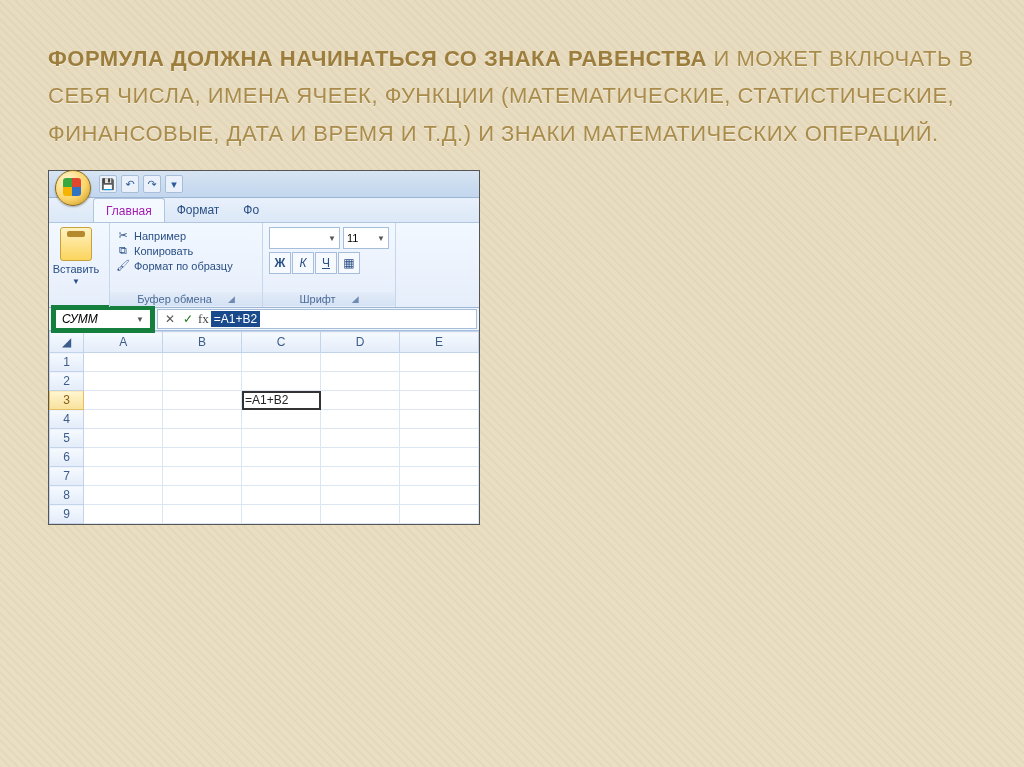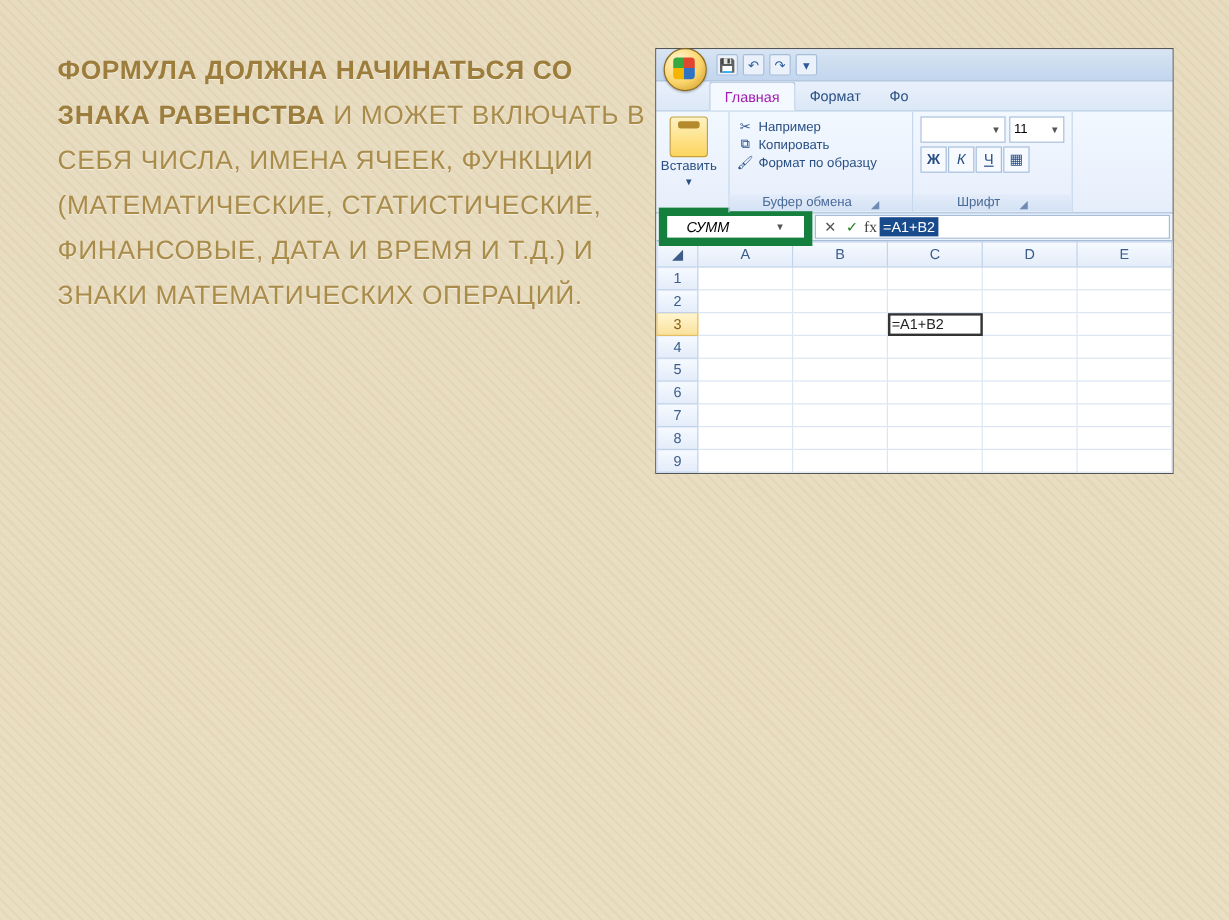--- a/index.html
+++ b/index.html
@@ -12,21 +12,21 @@
       repeating-linear-gradient(45deg, rgba(200,180,140,0.15) 0 2px, transparent 2px 6px),
       linear-gradient(#e8dcc0, #eadfc3);
     font-family: Arial, sans-serif;
     overflow: hidden;
   }
   .slide {
     padding: 40px 48px 0 48px;
     box-sizing: border-box;
     height: 100%;
     display: flex;
-    flex-direction: row;
+    flex-direction: column;
     border-radius: 27px;
   }
   .title {
     font-size: 22px;
     line-height: 1.7;
     font-family: "Trebuchet MS", Arial, sans-serif;
     color: #a98b4a;
     letter-spacing: 0.5px;
     margin-bottom: 18px;
     text-shadow: 0 1px 0 rgba(255,255,255,0.5);
@@ -119,21 +119,21 @@
     border-right: 1px solid #c6d7ec;
     padding: 4px 6px 2px 6px;
     display:flex;flex-direction:column;
     position:relative;
   }
   .rib-group .caption {
     position:absolute;bottom:1px;left:0;right:0;
     text-align:center;font-size:11px;color:#4a6a97;
     background: linear-gradient(#e3ecf9,#d4e2f4);
     padding:1px 0;
-    display:flex;align-items:flex-end;justify-content:center;gap:16px;
+    display:flex;align-items:center;justify-content:center;gap:16px;
   }
   .rib-group .caption .arrow{color:#6f8bb3;font-size:9px}
   .paste-big {
     width: 42px; display:flex;flex-direction:column;align-items:center;
     gap:2px;margin-bottom:28px;
   }
   .paste-big .icon {
     width:30px;height:32px;
     background: linear-gradient(#fff2c2,#fcd55e);
     border:1px solid #c7a13a;border-radius:3px;
@@ -149,21 +149,21 @@
   .font-box select,.font-box .sel{
     border:1px solid #a7bedb;background:#fff;font-size:11px;padding:1px 3px;height:18px;
   }
   .font-box .sel{flex:1;display:flex;align-items:center;justify-content:space-between}
   .font-box .btns{display:flex;gap:1px}
   .font-box .b{width:20px;height:20px;border:1px solid #a7bedb;background:#f6faff;display:flex;align-items:center;justify-content:center;color:#2a4f84;font-size:12px}
 
   .cell-editor {
     display:flex;align-items:center;border-bottom:1px solid #a7bedb;background:#eef4fc;height:22px;
   }
-  .namebox{width:82px;border:7px solid #15803d;background:#fff;padding:2px 16px;margin:0 2px;font-style:italic;font-size:12px;display:flex;align-items:center;justify-content:space-between}
+  .namebox{width:82px;border:5px solid #15803d;background:#fff;padding:2px 6px;margin:0 2px;font-style:italic;font-size:12px;display:flex;align-items:center;justify-content:space-between}
   .fxarea{display:flex;align-items:center;gap:2px;border:1px solid #a7bedb;background:#fff;flex:1;margin-right:2px;height:18px;padding-left:4px}
   .fxarea .ico{width:16px;color:#555;text-align:center;font-size:12px}
   .fxarea .fx{font-family:"Times New Roman";font-size:13px;color:#444}
   .fxarea .val{background:#184a8c;color:#fff;padding:1px 3px;font-size:12px}
 
   .grid {
     background:#fff;
   }
   .grid table{border-collapse:collapse;width:100%;font-size:12px;color:#222}
   .grid th{background:linear-gradient(#f6faff,#e3ecf9);font-weight:400;color:#3c5c89;border:1px solid #c2d3ea;height:18px;width:64px}

